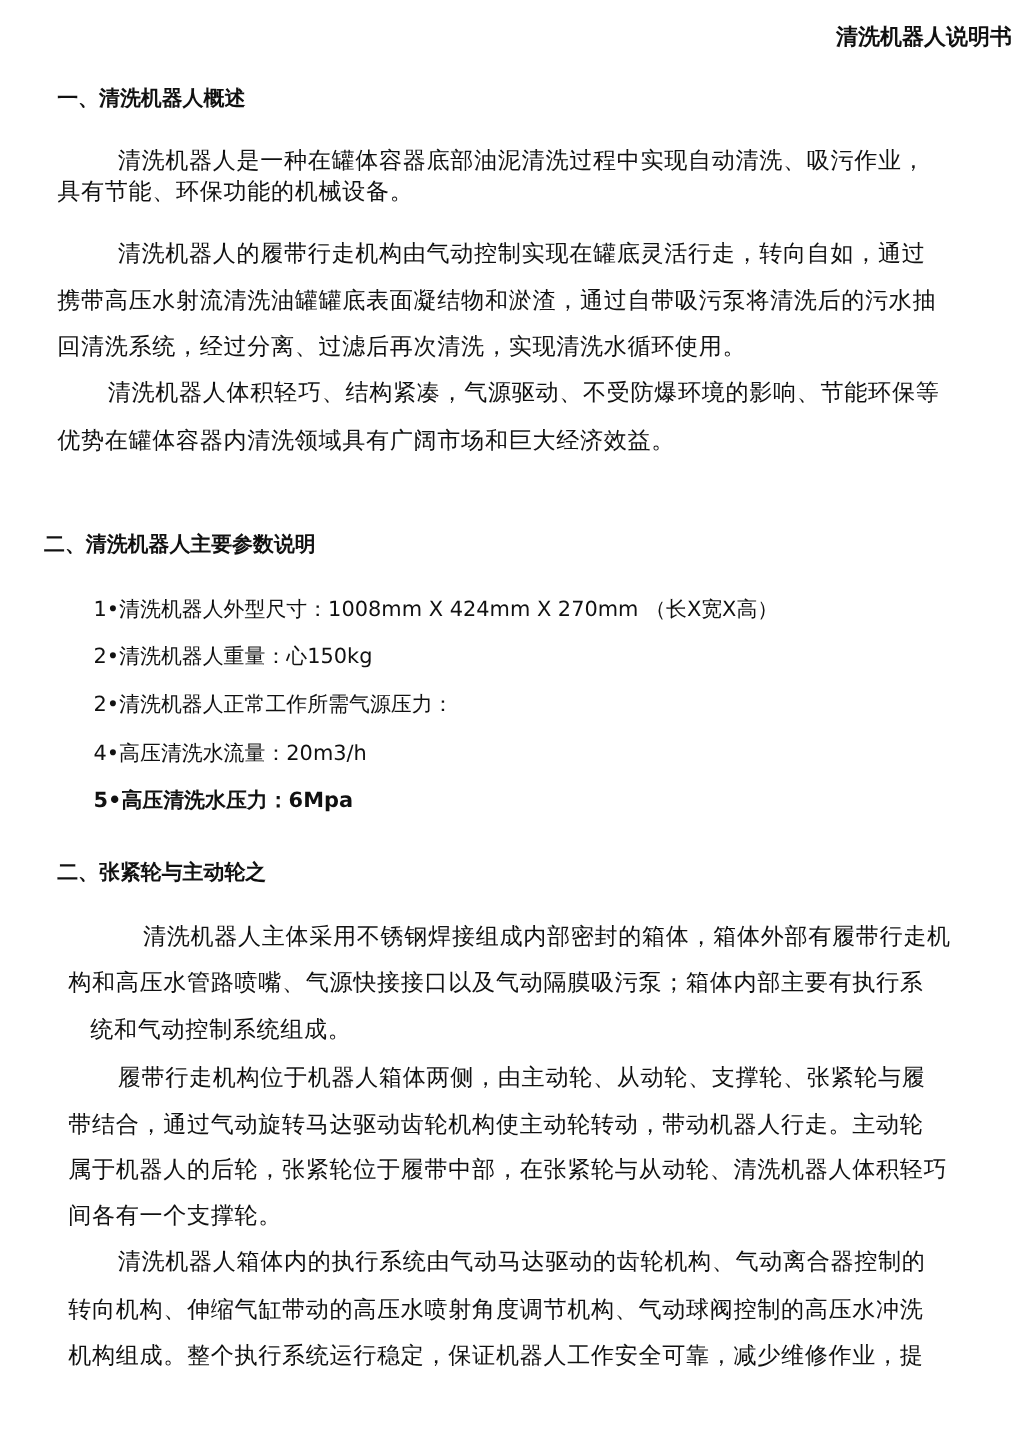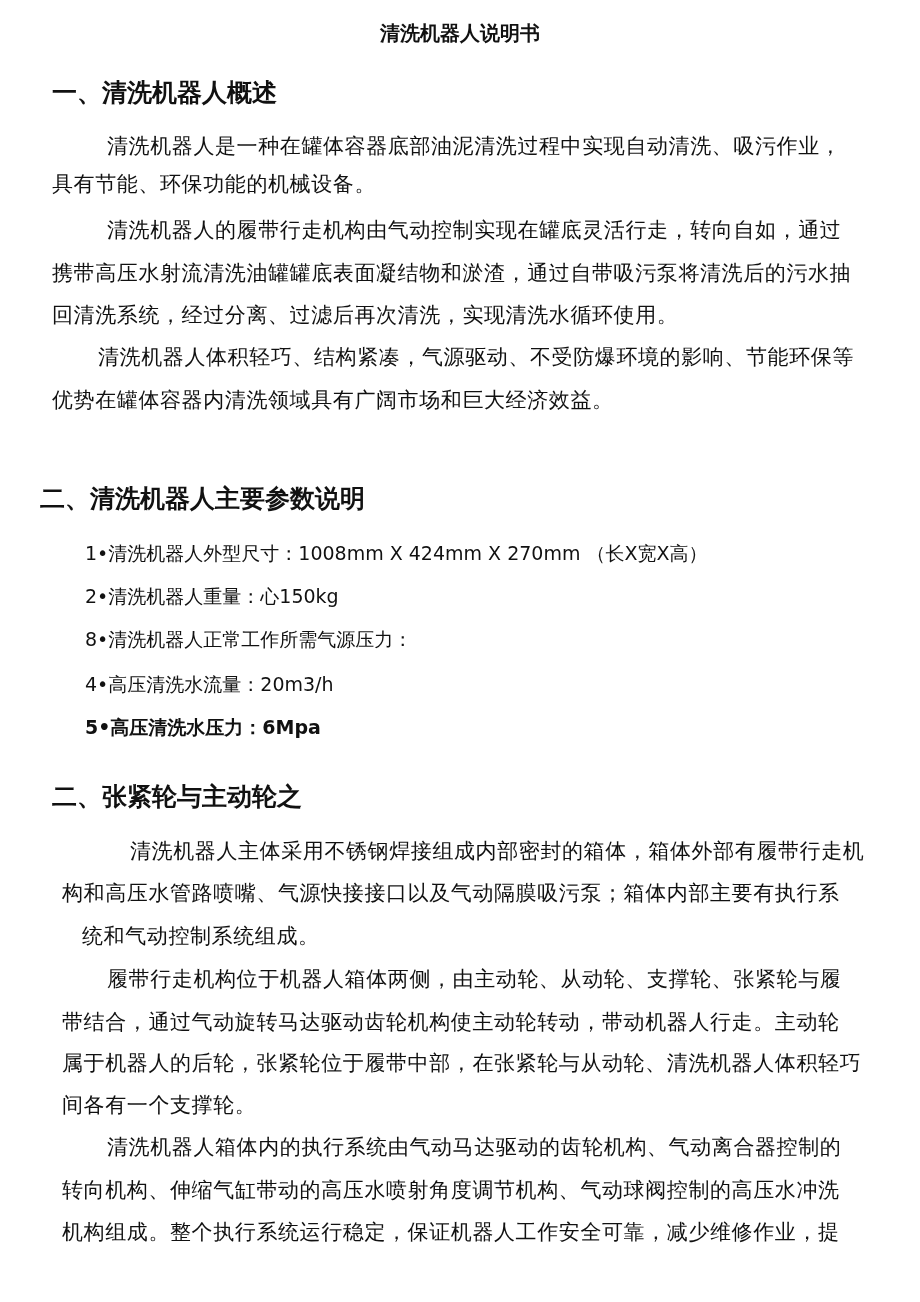--- a/index.html
+++ b/index.html
@@ -1,41 +1,41 @@
 <!DOCTYPE html>
 <html><head>
 <meta charset="utf-8">
 <style>
   html, body { margin:0; padding:0; background:#ffffff; }
   body { width:920px; height:1302px; position:relative; overflow:hidden; color:#111; font-family:"DejaVu Serif","Liberation Serif",serif; }
   .abs { position:absolute; white-space:nowrap; }
-  .title { top:20px; left:0; width:920px; text-align:center; font-size:20px; font-weight:bold; font-family:"DejaVu Sans","Liberation Sans",sans-serif; }
-  .h { font-size:25px; font-weight:bold; font-family:"DejaVu Sans","Liberation Sans",sans-serif; }
+  .title { top:20px; left:0; width:920px; text-align:right; font-size:20px; font-weight:bold; font-family:"DejaVu Sans","Liberation Sans",sans-serif; }
+  .h { font-size:19px; font-weight:bold; font-family:"DejaVu Sans","Liberation Sans",sans-serif; }
   .p { font-size:21px; letter-spacing:0.6px; }
   .li { font-size:19px; font-family:"DejaVu Sans","Liberation Sans",sans-serif; }
 </style>
 </head>
 <body>
 
 <div>
   <div class="abs title">清洗机器人说明书</div>
 
   <div class="abs h" style="top:76px;left:52px;">一、清洗机器人概述</div>
   <div class="abs p" style="top:132px;left:107px;">清洗机器人是一种在罐体容器底部油泥清洗过程中实现自动清洗、吸污作业，</div>
-  <div class="abs p" style="top:170px;left:52px;text-align:right;">具有节能、环保功能的机械设备。</div>
+  <div class="abs p" style="top:160px;left:52px;text-align:right;">具有节能、环保功能的机械设备。</div>
   <div class="abs p" style="top:216px;left:107px;">清洗机器人的履带行走机构由气动控制实现在罐底灵活行走，转向自如，通过</div>
   <div class="abs p" style="top:259px;left:52px;">携带高压水射流清洗油罐罐底表面凝结物和淤渣，通过自带吸污泵将清洗后的污水抽</div>
   <div class="abs p" style="top:301px;left:52px;">回清洗系统，经过分离、过滤后再次清洗，实现清洗水循环使用。</div>
   <div class="abs p" style="top:343px;left:98px;">清洗机器人体积轻巧、结构紧凑，气源驱动、不受防爆环境的影响、节能环保等</div>
   <div class="abs p" style="top:386px;left:52px;">优势在罐体容器内清洗领域具有广阔市场和巨大经济效益。</div>
 
   <div class="abs h" style="top:482px;left:40px;">二、清洗机器人主要参数说明</div>
   <div class="abs li" style="top:541px;left:85px;">1•清洗机器人外型尺寸：1008mm X 424mm X 270mm （长X宽X高）</div>
   <div class="abs li" style="top:584px;left:85px;">2•清洗机器人重量：心150kg</div>
-  <div class="abs li" style="top:627px;left:85px;">8•清洗机器人正常工作所需气源压力：</div>
+  <div class="abs li" style="top:627px;left:85px;">2•清洗机器人正常工作所需气源压力：</div>
   <div class="abs li" style="top:672px;left:85px;">4•高压清洗水流量：20m3/h</div>
   <div class="abs li" style="top:715px;left:85px;font-weight:bold;">5•高压清洗水压力：6Mpa</div>
 
   <div class="abs h" style="top:780px;left:52px;">二、张紧轮与主动轮之</div>
   <div class="abs p" style="top:837px;left:118px;margin-left:12px;">清洗机器人主体采用不锈钢焊接组成内部密封的箱体，箱体外部有履带行走机</div>
   <div class="abs p" style="top:879px;left:62px;text-align:right;">构和高压水管路喷嘴、气源快接接口以及气动隔膜吸污泵；箱体内部主要有执行系</div>
   <div class="abs p" style="top:922px;left:62px;margin-left:20px;">统和气动控制系统组成。</div>
   <div class="abs p" style="top:965px;left:107px;">履带行走机构位于机器人箱体两侧，由主动轮、从动轮、支撑轮、张紧轮与履</div>
   <div class="abs p" style="top:1008px;left:62px;">带结合，通过气动旋转马达驱动齿轮机构使主动轮转动，带动机器人行走。主动轮</div>
   <div class="abs p" style="top:1049px;left:62px;">属于机器人的后轮，张紧轮位于履带中部，在张紧轮与从动轮、清洗机器人体积轻巧</div>

